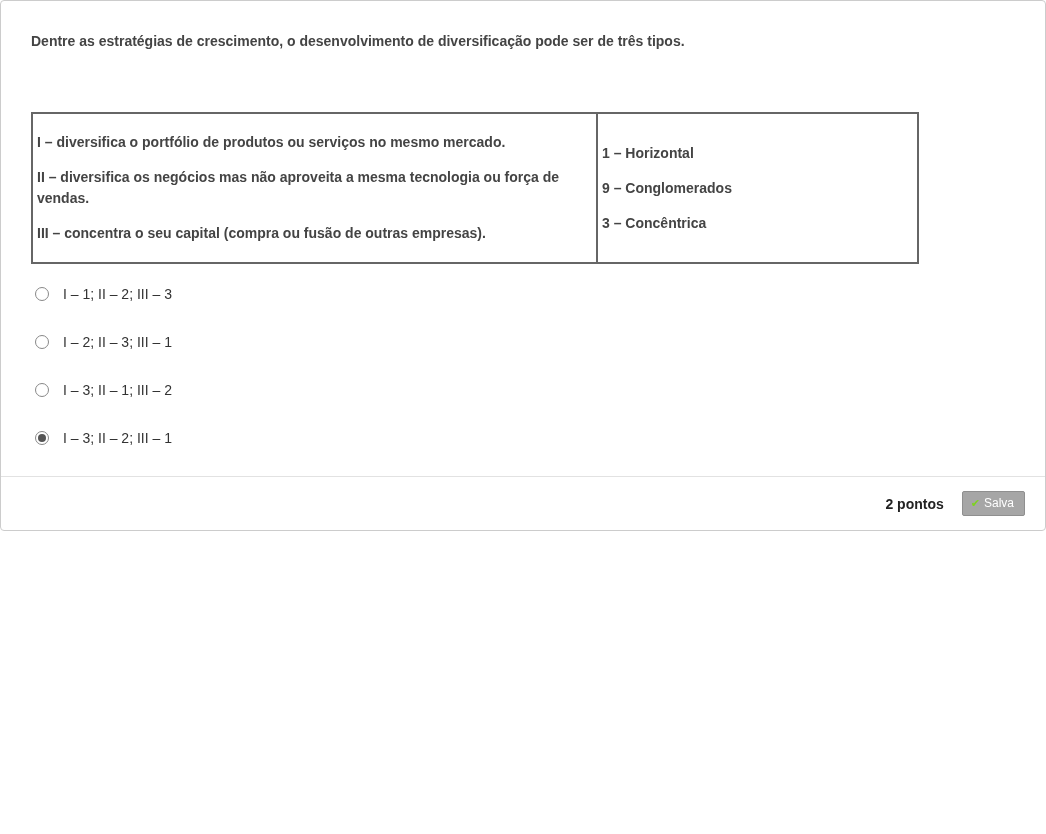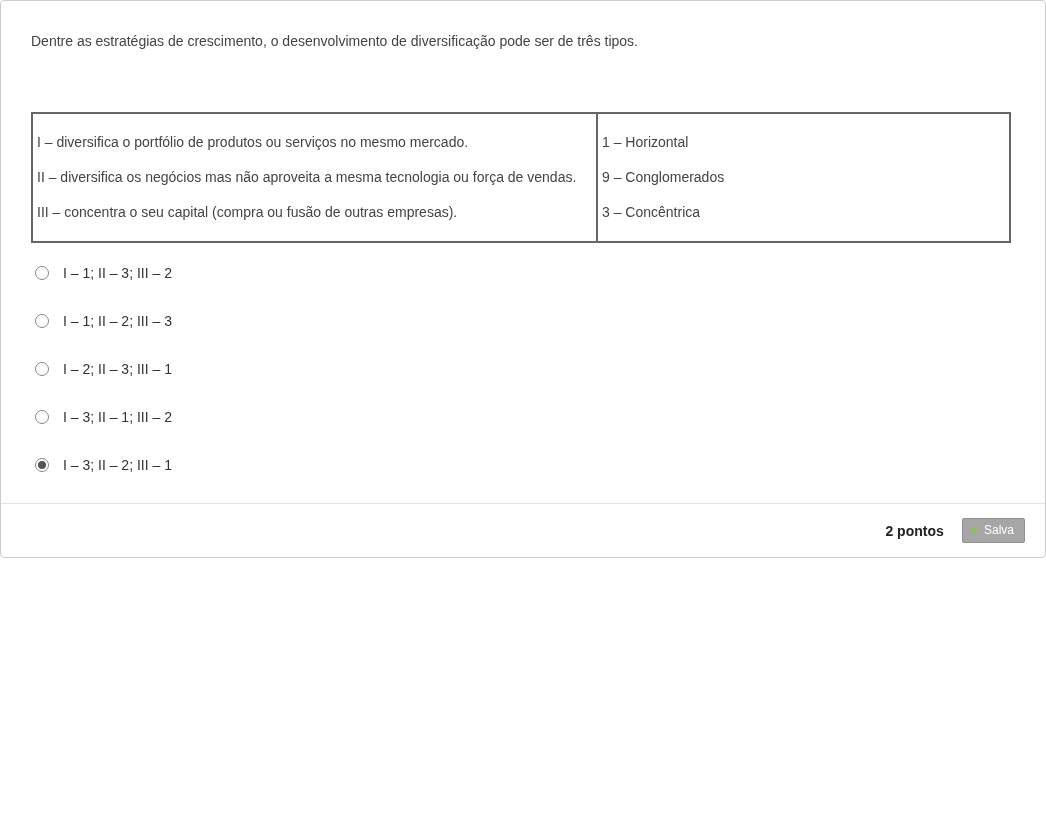--- a/index.html
+++ b/index.html
@@ -26,26 +26,27 @@
       font-weight: 700;
       font-size: 15px;
       letter-spacing: 0.5px;
       color: #333;
       margin-bottom: 30px;
     }
     .q-body p {
       margin: 0 0 22px 0;
       line-height: 1.5;
       color: #444;
+      font-weight: bold;
     }
     .q-body p.gap-after { margin-bottom: 60px; }
     .match-table {
       border-collapse: collapse;
       border: 2px solid #666;
-      width: 980px;
+      width: 888px;
       margin: 30px 0 12px 0;
     }
     .match-table td {
       border: 2px solid #666;
       vertical-align: middle;
       padding: 4px 4px;
       color: #444;
       line-height: 1.5;
     }
     .match-table td p { margin: 14px 0; }
@@ -134,24 +135,20 @@
             <p>9 – Conglomerados</p>
             <p>3 – Concêntrica</p>
           </td>
         </tr>
       </tbody>
         </table>
 
       <div class="options" id="options-container">
           <div class="option-row">
             <span class="radio"></span>
-            <span>I – 1; II – 3; III – 2</span>
-          </div>
-          <div class="option-row">
-            <span class="radio"></span>
             <span>I – 1; II – 2; III – 3</span>
           </div>
           <div class="option-row">
             <span class="radio"></span>
             <span>I – 2; II – 3; III – 1</span>
           </div>
           <div class="option-row">
             <span class="radio"></span>
             <span>I – 3; II – 1; III – 2</span>
           </div>

